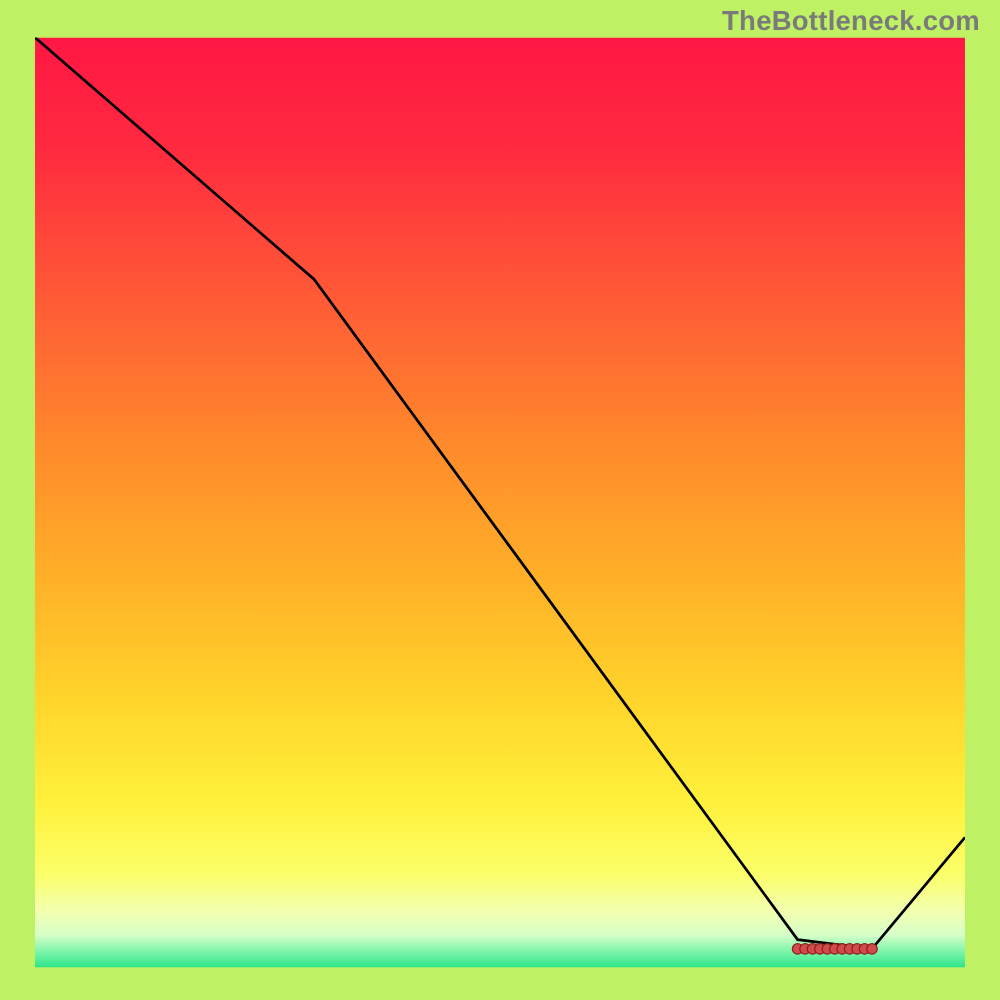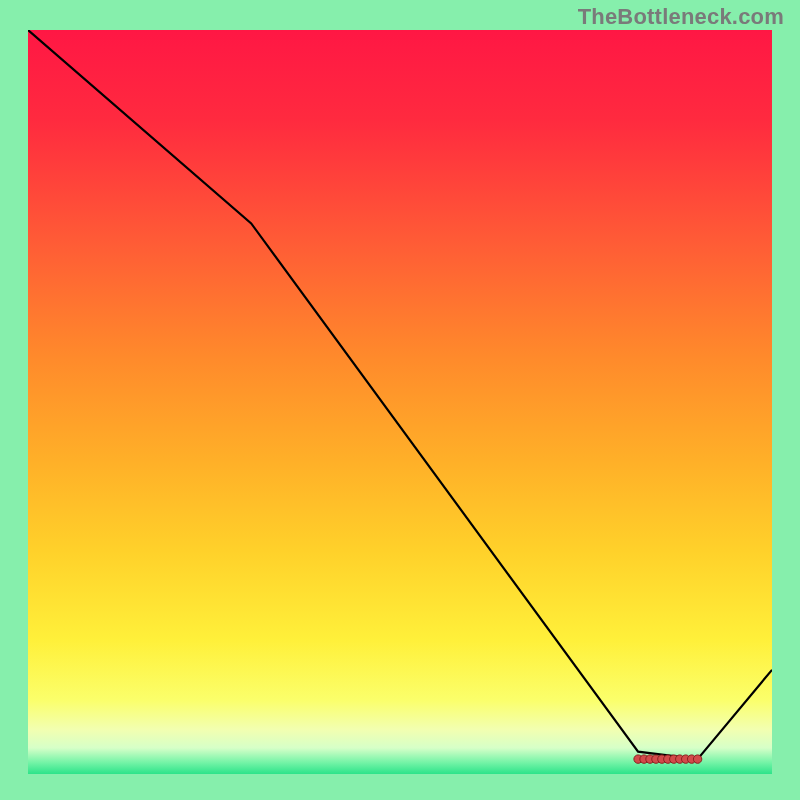--- a/index.html
+++ b/index.html
@@ -8,21 +8,21 @@
     width: 800px;
     height: 800px;
     background: #000;
     overflow: hidden;
     font-family: Arial, Helvetica, sans-serif;
   }
   .stage {
     position: relative;
     width: 800px;
     height: 800px;
-    background: #86efac;
+    background: #bef264;
   }
   .attribution {
     position: absolute;
     top: 4px;
     right: 16px;
     color: #7a7a7a;
     font-size: 22px;
     font-weight: 600;
     letter-spacing: 0.2px;
   }

